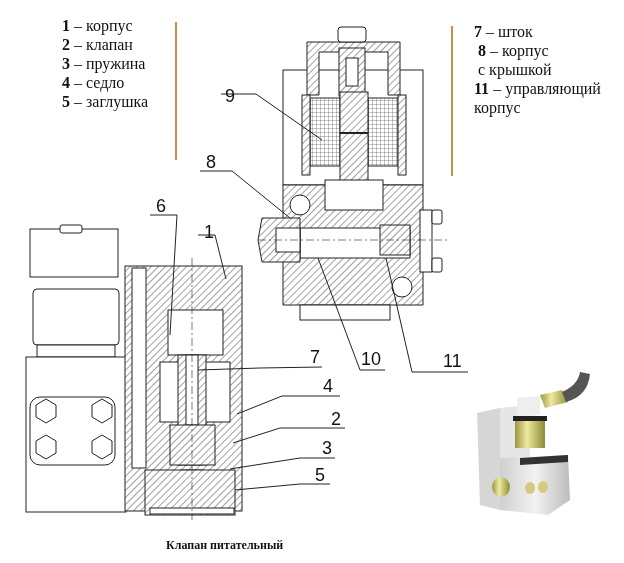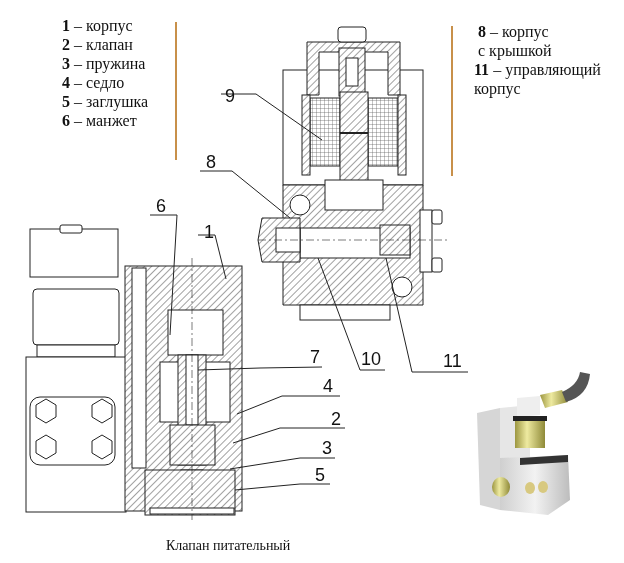--- a/index.html
+++ b/index.html
@@ -3,38 +3,38 @@
 <meta charset="utf-8">
 <style>
   html, body { margin:0; padding:0; background:#ffffff; }
   body { width:624px; height:563px; position:relative; overflow:hidden; font-family:"Liberation Serif", serif; color:#111; }
   .legend { position:absolute; font-size:16px; line-height:19px; }
   .legend .row { white-space:nowrap; }
   .legend b { font-weight:bold; }
   .legend-left { left:62px; top:16px; }
   .legend-right { left:474px; top:22px; }
   .vline { position:absolute; width:2px; background:#c8904a; }
-  .caption { position:absolute; left:166px; top:538px; font-size:14px; font-weight:normal; }
+  .caption { position:absolute; left:166px; top:538px; font-size:12px; font-weight:bold; }
   svg.drawing { position:absolute; left:0; top:0; }
   .callout { font-family:"Liberation Sans", sans-serif; font-size:18px; fill:#111; }
 </style>
 </head>
 <body>
 
 <div class="legend legend-left">
   <div class="row"><b>1</b><span> – </span><span>корпус</span></div>
   <div class="row"><b>2</b><span> – </span><span>клапан</span></div>
   <div class="row"><b>3</b><span> – </span><span>пружина</span></div>
   <div class="row"><b>4</b><span> – </span><span>седло</span></div>
   <div class="row"><b>5</b><span> – </span><span>заглушка</span></div>
-  <div class="row"><b>6</b><span> – </span><span>манжет</span></div>
 </div>
 <div class="vline" style="left:175px; top:22px; height:138px;"></div>
 
 <div class="legend legend-right">
+  <div class="row"><b>7</b><span> – </span><span>шток</span></div>
   <div class="row" style="padding-left:4px"><b>8</b><span> – </span><span>корпус</span></div>
   <div class="row" style="padding-left:4px"><span>с крышкой</span></div>
   <div class="row"><b>11</b><span> – </span><span>управляющий</span></div>
   <div class="row"><span>корпус</span></div>
 </div>
 <div class="vline" style="left:451px; top:26px; height:150px;"></div>
 
 <svg class="drawing" width="624" height="563" viewBox="0 0 624 563">
   <defs>
     <pattern id="hatch" width="5" height="5" patternUnits="userSpaceOnUse" patternTransform="rotate(45)">

